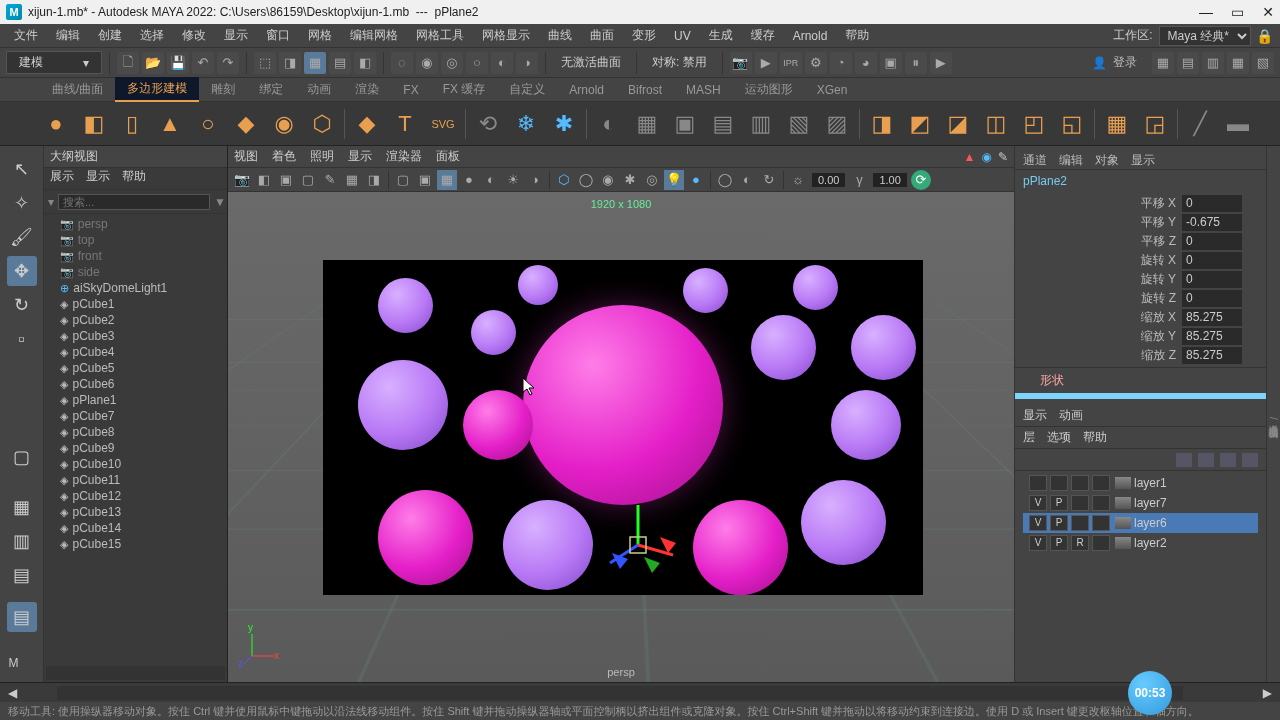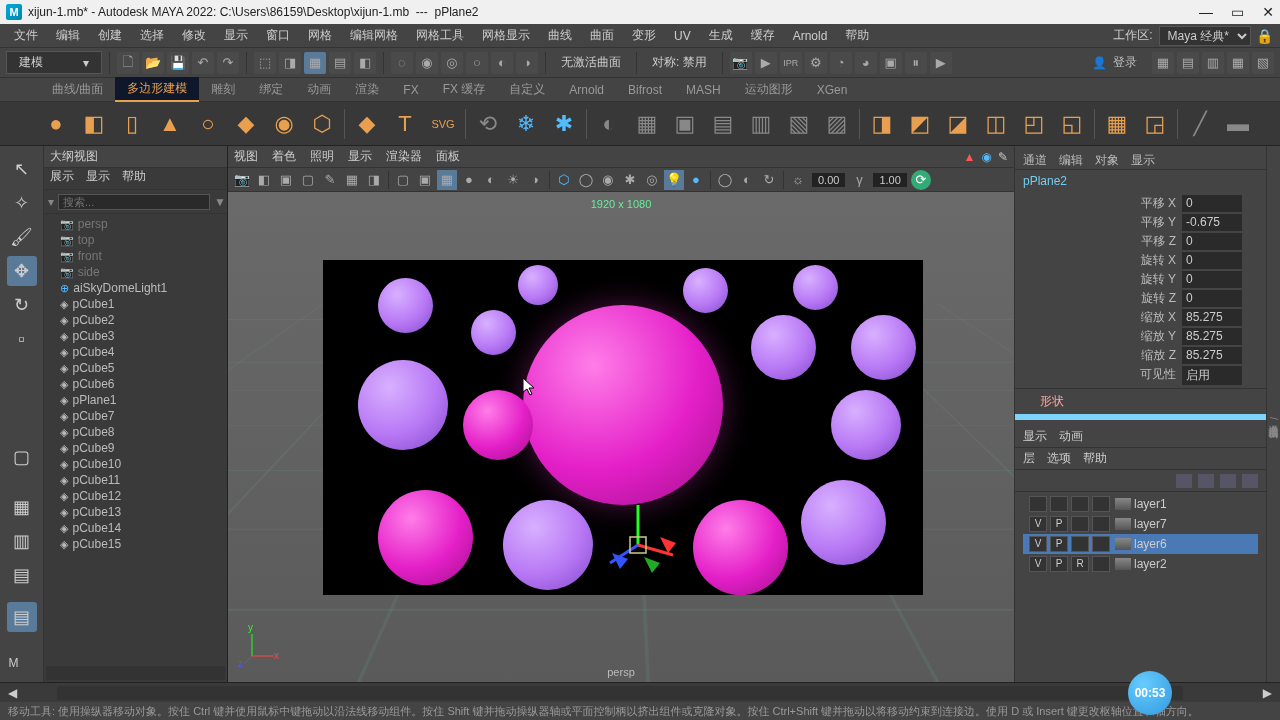--- a/index.html
+++ b/index.html
@@ -489,24 +489,20 @@
           <span class="av">85.275</span>
         </div>
       <div class="arow">
           <span class="an">缩放 Y</span>
           <span class="av">85.275</span>
         </div>
       <div class="arow">
           <span class="an">缩放 Z</span>
           <span class="av">85.275</span>
         </div>
-      <div class="arow">
-          <span class="an">可见性</span>
-          <span class="av">启用</span>
-        </div>
     </div>
     <div class="shape">形状</div>
 
     <div class="layertabs">
       <span>显示</span>
       <span>动画</span>
     </div>
     <div class="layermenu">
       <span>层</span>
       <span>选项</span>

